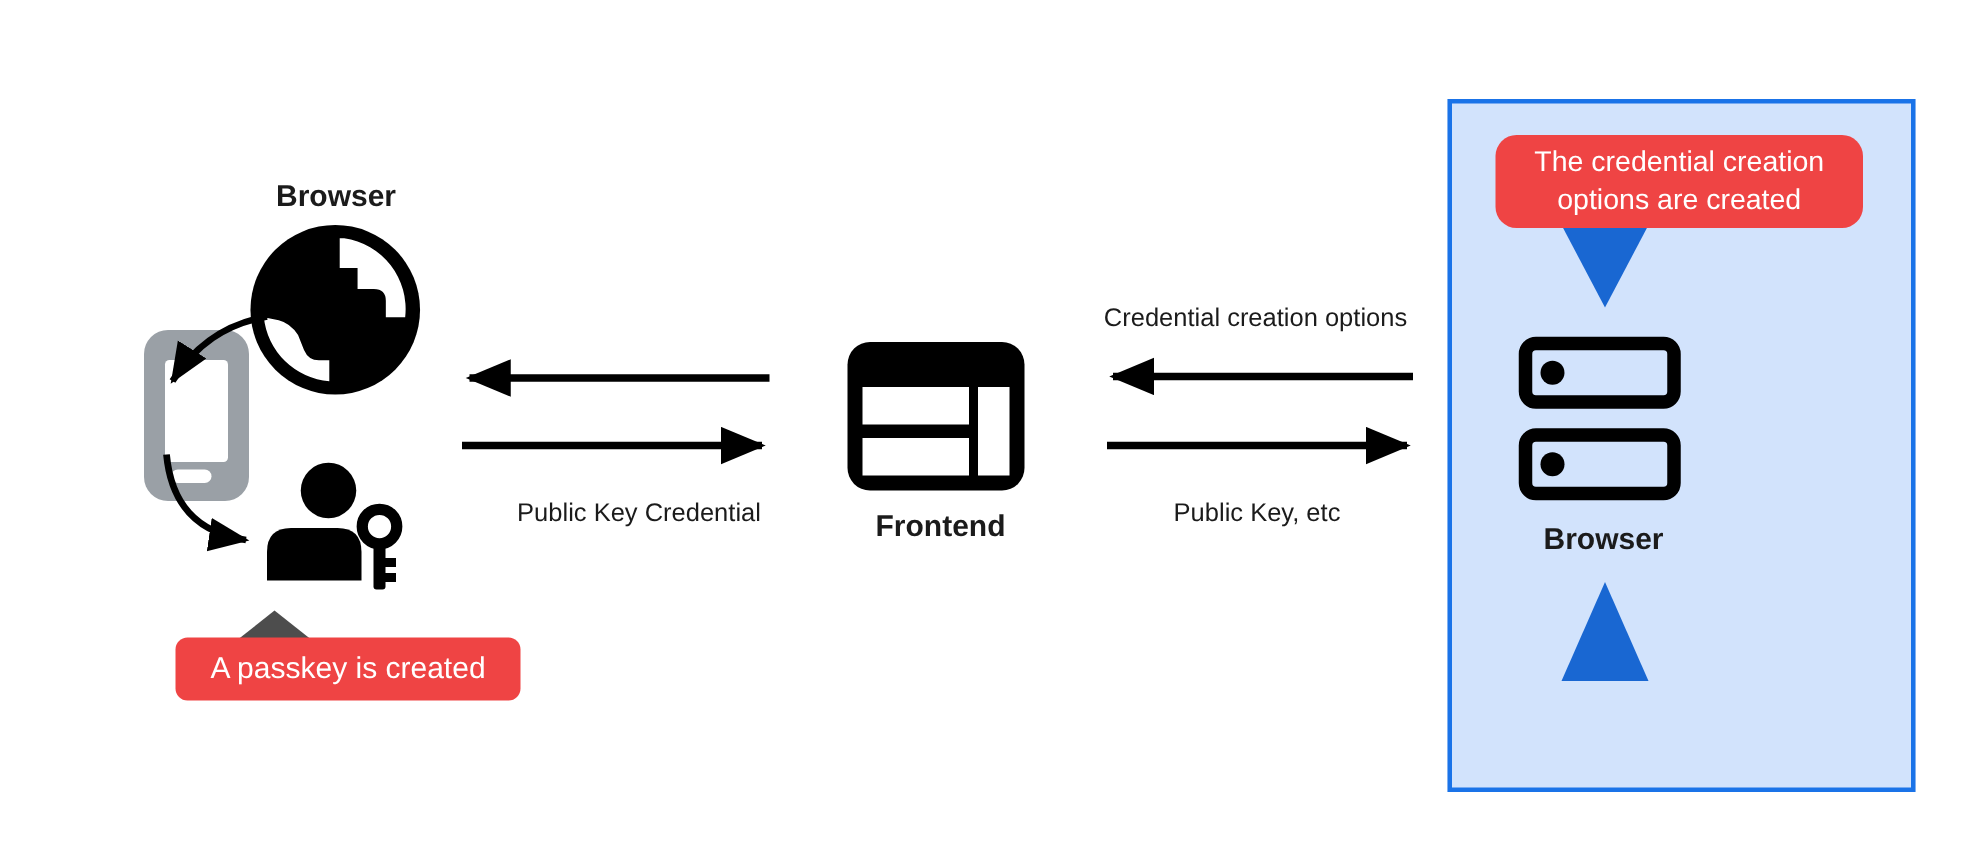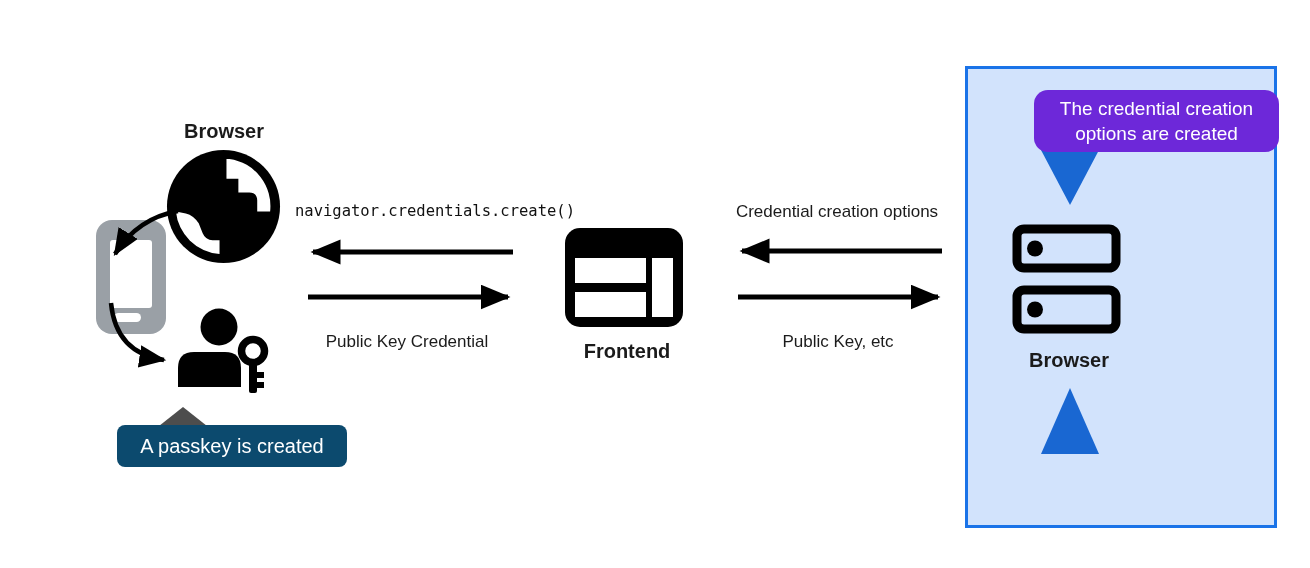--- a/index.html
+++ b/index.html
@@ -9,38 +9,38 @@
   }
   .abs{position:absolute;}
   .node-label{font-weight:bold;font-size:20px;text-align:center;color:#1b1b1b;z-index:6;}
   .flow-label{font-size:17px;text-align:center;color:#1b1b1b;z-index:6;}
   .code-label{font-family:"DejaVu Sans Mono",monospace;font-size:15.5px;text-align:center;color:#111;z-index:6;}
   .icon-svg{display:block;z-index:2;}
   .arrow-overlay{left:0;top:0;z-index:5;pointer-events:none;}
 
   
   .tooltip-dark{
-    left:117px;top:425px;width:230px;height:42px;background:#0c4a6e;border-radius:8px;
+    left:117px;top:425px;width:230px;height:42px;background:#ef4444;border-radius:8px;
     display:flex;align-items:center;justify-content:center;z-index:7;
   }
   .tooltip-dark span{color:#fff;font-size:20px;white-space:nowrap;}
   .tooltip-dark-tail{
     left:159px;top:407px;width:0;height:0;z-index:7;
     border-left:24px solid transparent;border-right:24px solid transparent;
     border-bottom:19px solid #4d4d4d;
   }
 
   
   .panel{
     left:965px;top:66px;width:312px;height:462px;box-sizing:border-box;
     background:#d2e3fc;border:3px solid #1a73e8;z-index:1;
   }
   .bubble{
-    position:absolute;background:#6d28d9;border-radius:14px;z-index:3;
-    display:flex;align-items:center;justify-content:center;text-align:center;margin-left:37px;
+    position:absolute;background:#ef4444;border-radius:14px;z-index:3;
+    display:flex;align-items:center;justify-content:center;text-align:center;
   }
   .bubble span{color:#fff;font-size:19px;line-height:25px;}
   .bubble-top{left:29px;top:21px;width:245px;height:62px;}
   .bubble-top span{max-width:232px;}
   .bubble-bottom{left:30px;top:383px;width:247px;height:61px;}
   .bubble-bottom span{max-width:175px;}
   .tail{position:absolute;width:0;height:0;z-index:2;}
   .tail-down{
     left:73px;top:81px;
     border-left:29px solid transparent;border-right:29px solid transparent;
@@ -79,22 +79,21 @@
     <rect x="77" y="64" width="8" height="33" rx="2" fill="#000"></rect>
     <rect x="84" y="76" width="8" height="6" fill="#000"></rect>
     <rect x="84" y="86" width="8" height="6" fill="#000"></rect>
   </svg>
 
   <div class="abs tooltip-dark-tail"></div>
   <div class="abs tooltip-dark">
     <span>A passkey is created</span>
   </div>
 
-  <div class="abs code-label" style="left:285px;top:202px;width:300px;">navigator.credentials.create()</div>
-  <div class="abs flow-label" style="left:307px;top:332px;width:200px;">Public Key Credential</div>
+  <div class="abs flow-label" style="left:326px;top:332px;width:200px;">Public Key Credential</div>
 
   <svg class="abs icon-svg" style="left:563px;top:226px;" width="122" height="103" viewBox="0 0 122 103">
     <rect x="2" y="2" width="118" height="99" rx="15" fill="#000"></rect>
     <rect x="12" y="32" width="71" height="25" fill="#fff"></rect>
     <rect x="12" y="66" width="71" height="25" fill="#fff"></rect>
     <rect x="89" y="32" width="21" height="59" fill="#fff"></rect>
   </svg>
   <div class="abs node-label" style="left:577px;top:340px;width:100px;">Frontend</div>
 
   <div class="abs flow-label" style="left:712px;top:202px;width:250px;">Credential creation options</div>

